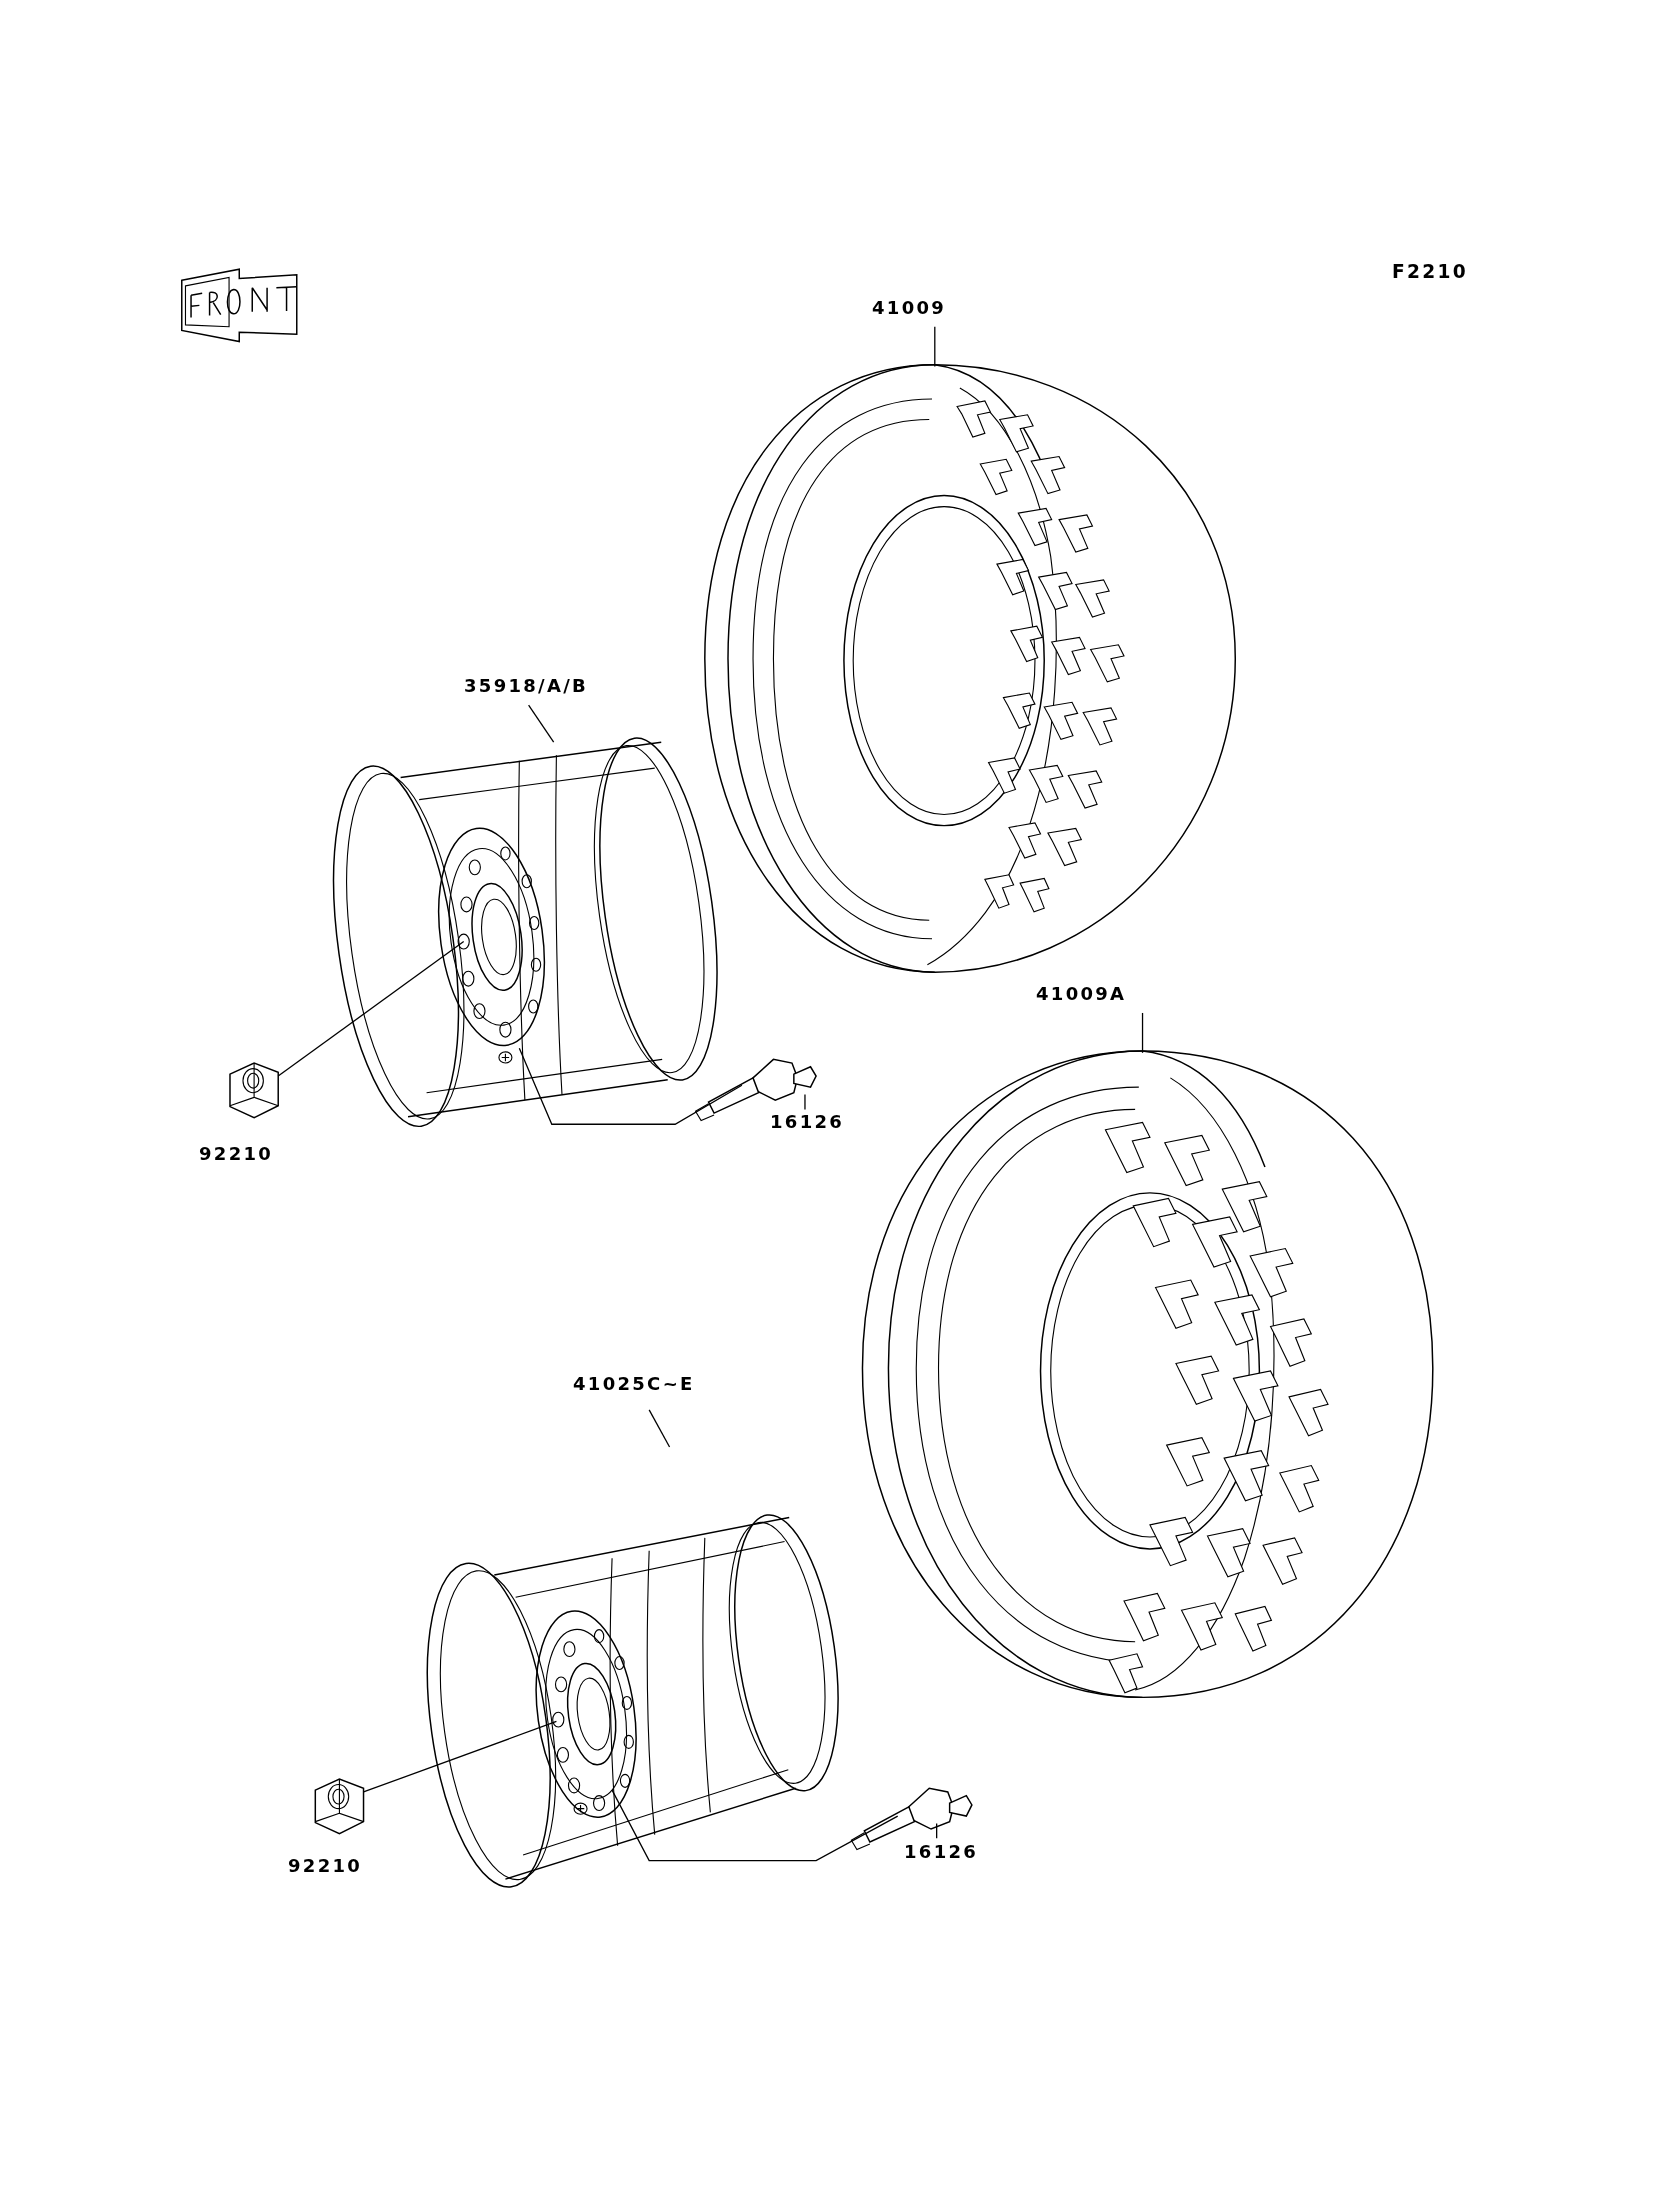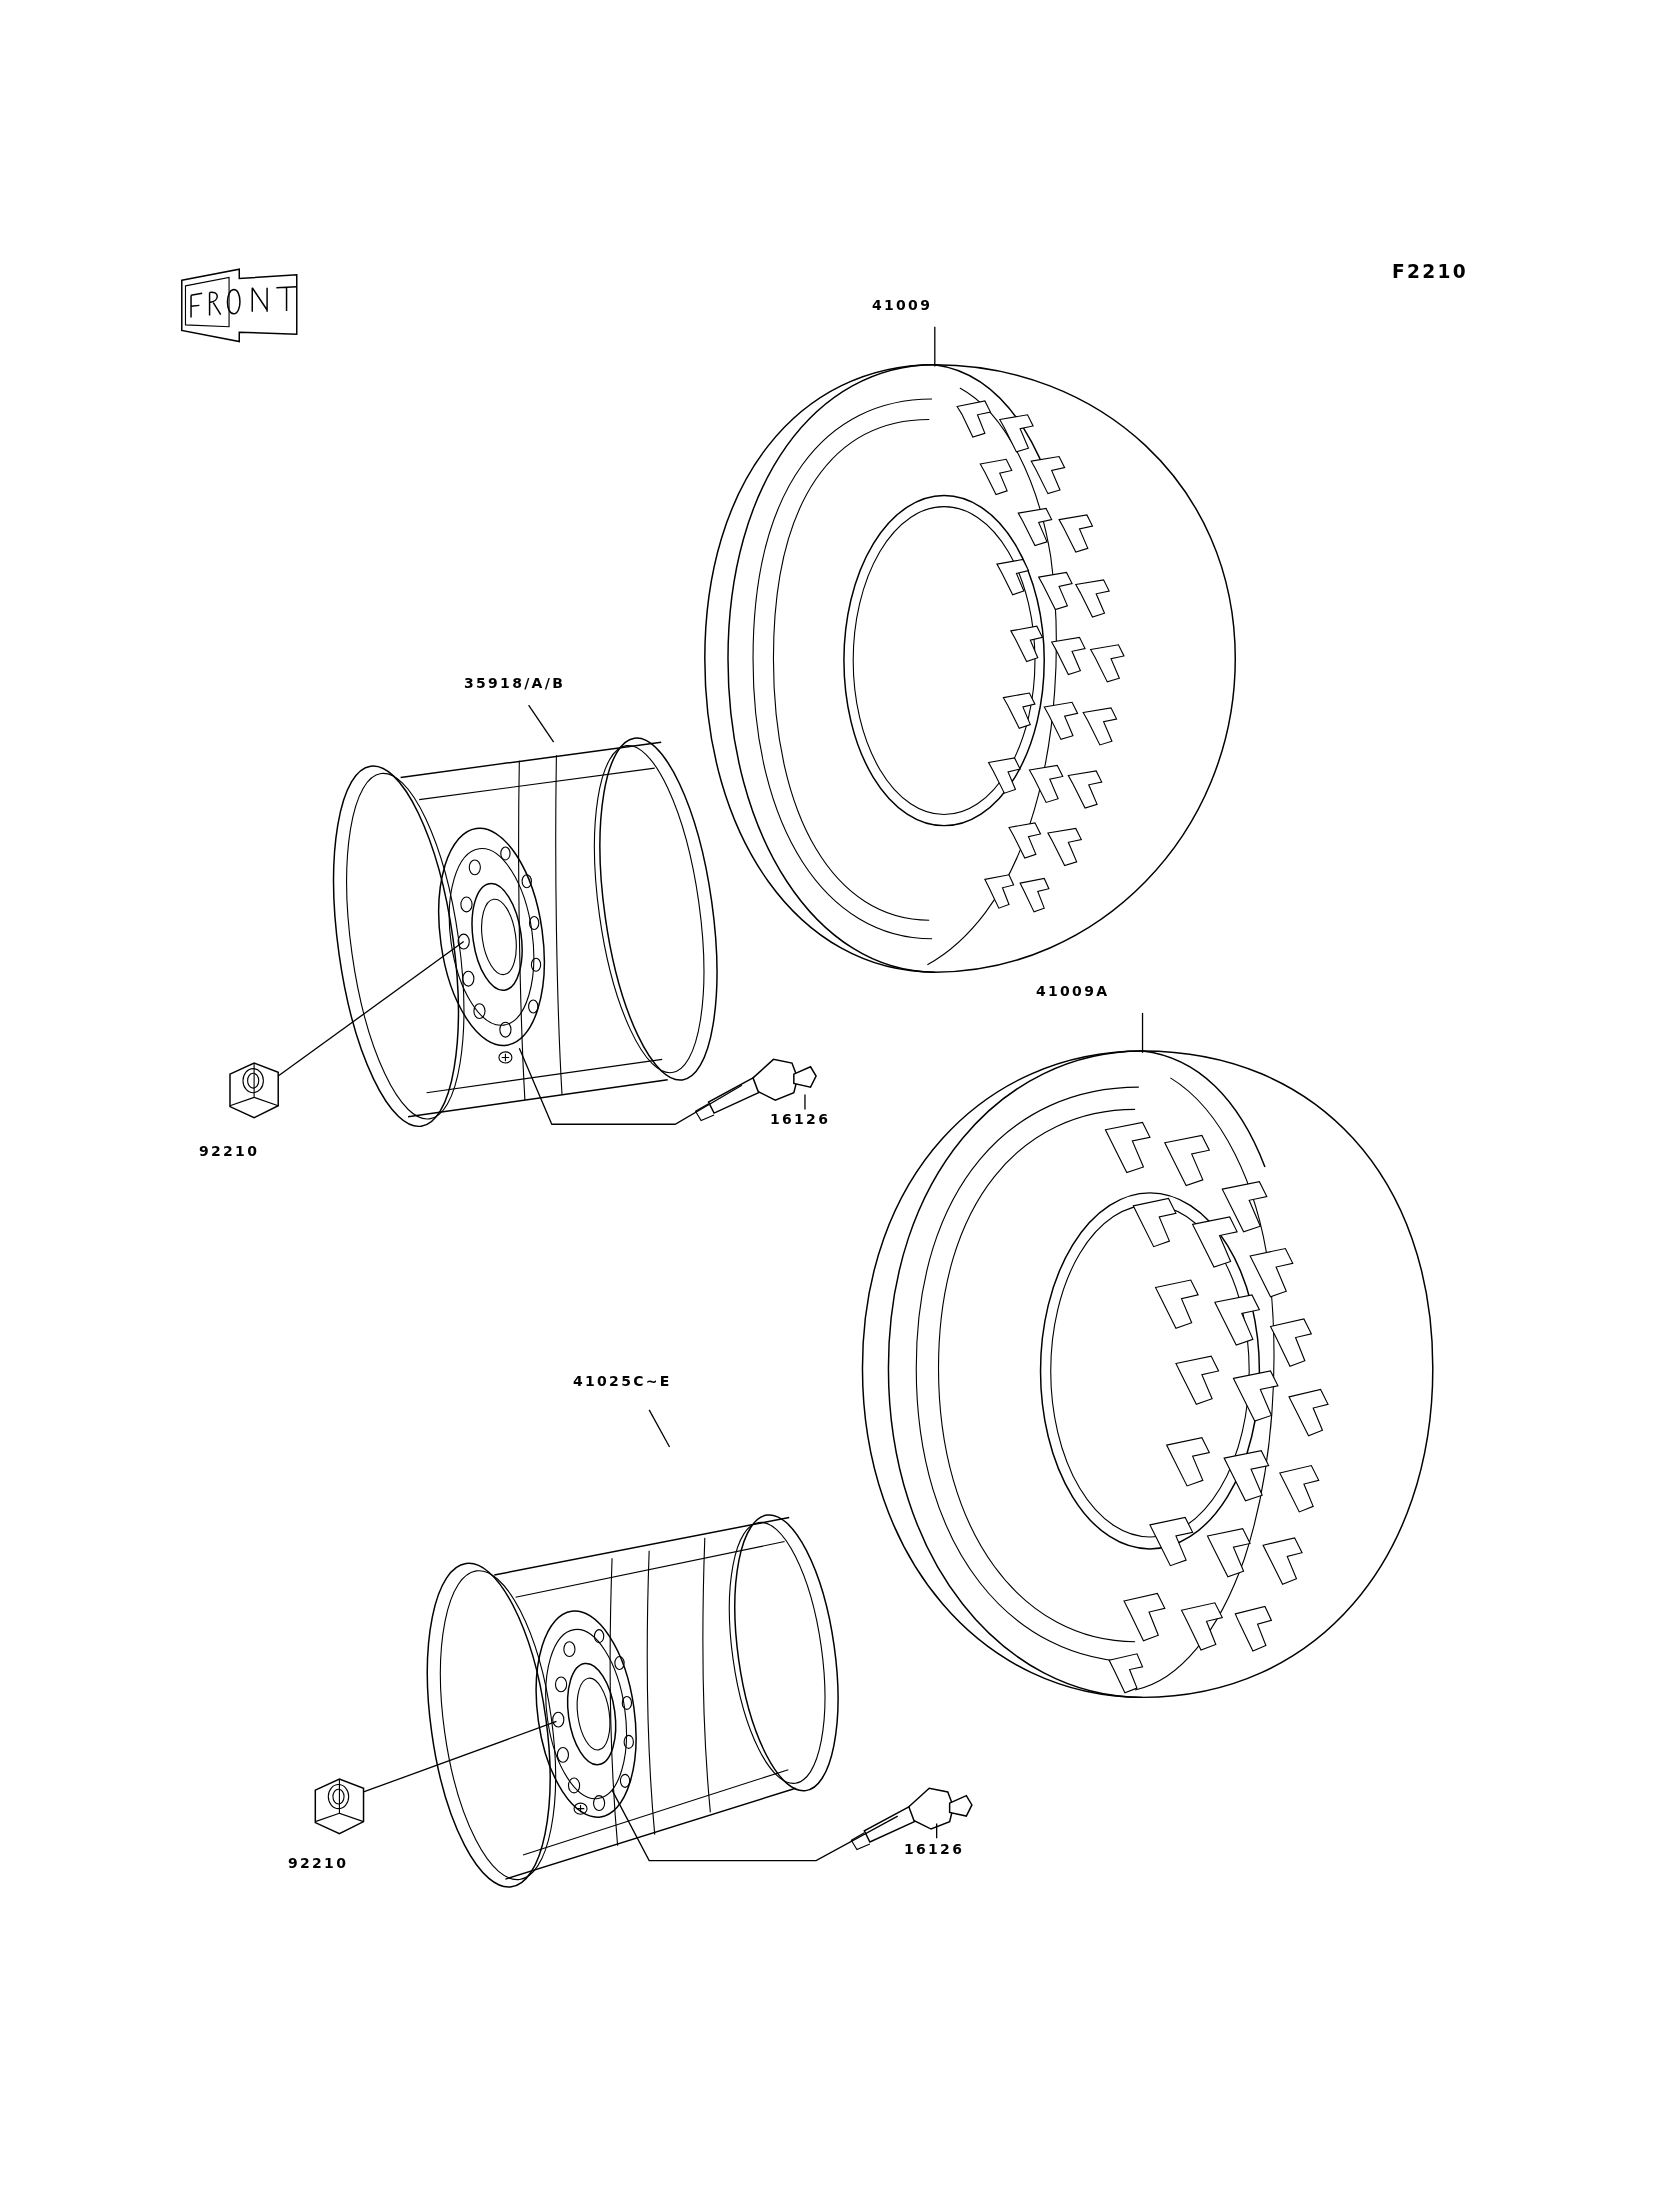--- a/index.html
+++ b/index.html
@@ -23,21 +23,21 @@
     font-weight: bold;
     color: #000000;
     letter-spacing: 1.9px;
     white-space: nowrap;
   }
   .lbl.small {
     font-size: 18.6px;
     letter-spacing: 2.3px;
   }
   .lbl.part {
-    font-size: 14px;
+    font-size: 18px;
     letter-spacing: 2.3px;
   }
   svg.draw {
     position: absolute;
     left: 0;
     top: 0;
     width: 1673px;
     height: 2191px;
   }
   .ln {

